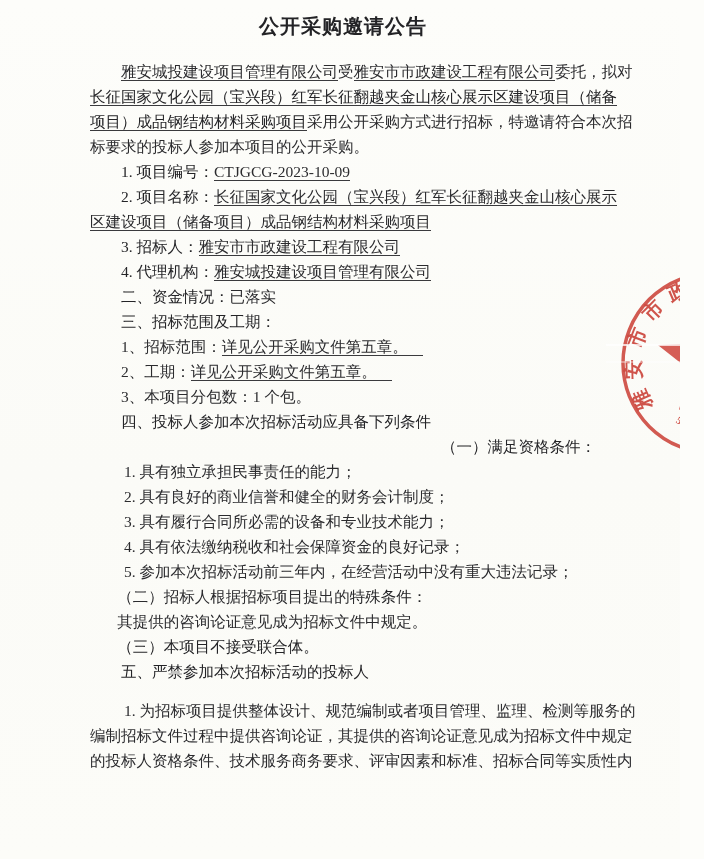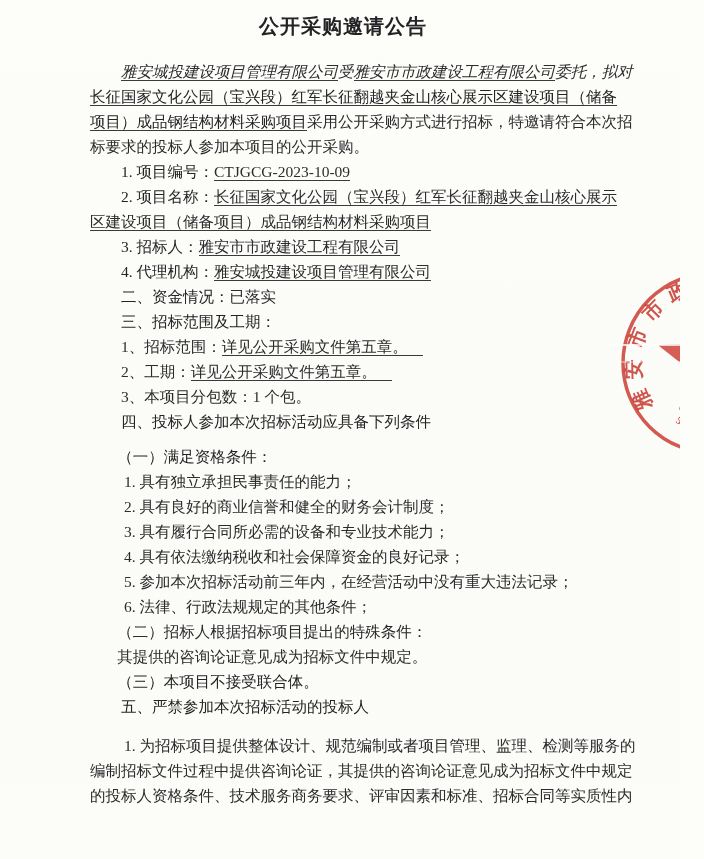--- a/index.html
+++ b/index.html
@@ -38,42 +38,41 @@
     background:rgba(255,255,255,.75);pointer-events:none;
   }
 </style>
 </head>
 <body>
 
 <div class="page">
   <h1 class="title">公开采购邀请公告</h1>
 
   <div id="doc-lines">
-      <div class="line" style="padding-left: 2em; font-style: italic;"><span class="u">雅安城投建设项目管理有限公司</span><span>受</span><span class="u">雅安市市政建设工程有限公司</span><span>委托，拟对</span></div>
+      <div class="line" style="padding-left: 2em;"><span class="u">雅安城投建设项目管理有限公司</span><span>受</span><span class="u">雅安市市政建设工程有限公司</span><span>委托，拟对</span></div>
       <div class="line"><span class="b u">长征国家文化公园（宝兴段）红军长征翻越夹金山核心展示区建设项目（储备</span></div>
       <div class="line"><span class="b u">项目）成品钢结构材料采购项目</span><span>采用公开采购方式进行招标，特邀请符合本次招</span></div>
       <div class="line"><span>标要求的投标人参加本项目的公开采购。</span></div>
       <div class="line" style="padding-left: 2em;"><span class="b">1. 项目编号：</span><span class="u">CTJGCG-2023-10-09</span></div>
       <div class="line" style="padding-left: 2em;"><span class="b">2. 项目名称：</span><span class="u">长征国家文化公园（宝兴段）红军长征翻越夹金山核心展示</span></div>
       <div class="line"><span class="u">区建设项目（储备项目）成品钢结构材料采购项目</span></div>
       <div class="line" style="padding-left: 2em;"><span class="b">3. 招标人：</span><span class="u">雅安市市政建设工程有限公司</span></div>
       <div class="line" style="padding-left: 2em;"><span class="b">4. 代理机构：</span><span class="u">雅安城投建设项目管理有限公司</span></div>
       <div class="line" style="padding-left: 2em;"><span class="b">二、资金情况：</span><span>已落实</span></div>
       <div class="line" style="padding-left: 2em;"><span class="b">三、招标范围及工期：</span></div>
       <div class="line" style="padding-left: 2em;"><span>1、招标范围：</span><span class="u trail">详见公开采购文件第五章。</span></div>
       <div class="line" style="padding-left: 2em;"><span>2、工期：</span><span class="u trail">详见公开采购文件第五章。</span></div>
       <div class="line" style="padding-left: 2em;"><span>3、本项目分包数：</span><span>1 个包。</span></div>
       <div class="line" style="padding-left: 2em;"><span class="b">四、投标人参加本次招标活动应具备下列条件</span></div>
-      <div class="line" style="padding-left: 1.75em; margin-top: 10px;"><span class="b">（一）满足资格条件：</span></div>
+      <div class="line" style="padding-left: 1.75em;  text-align: right;"><span class="b">（一）满足资格条件：</span></div>
       <div class="line" style="padding-left: 2.2em;"><span>1. 具有独立承担民事责任的能力；</span></div>
       <div class="line" style="padding-left: 2.2em;"><span>2. 具有良好的商业信誉和健全的财务会计制度；</span></div>
       <div class="line" style="padding-left: 2.2em;"><span>3. 具有履行合同所必需的设备和专业技术能力；</span></div>
       <div class="line" style="padding-left: 2.2em;"><span>4. 具有依法缴纳税收和社会保障资金的良好记录；</span></div>
       <div class="line" style="padding-left: 2.2em;"><span>5. 参加本次招标活动前三年内，在经营活动中没有重大违法记录；</span></div>
-      <div class="line" style="padding-left: 2.2em;"><span>6. 法律、行政法规规定的其他条件；</span></div>
       <div class="line" style="padding-left: 1.75em;"><span>（二）招标人根据招标项目提出的</span><span class="b">特殊条件：</span></div>
       <div class="line" style="padding-left: 1.75em;"><span>其提供的咨询论证意见成为招标文件中规定。</span></div>
       <div class="line" style="padding-left: 1.75em;"><span class="b">（三）本项目不接受联合体。</span></div>
       <div class="line" style="padding-left: 2em;"><span class="b">五、严禁参加本次招标活动的投标人</span></div>
       <div class="line" style="padding-left: 2.2em; margin-top: 14px;"><span>1. 为招标项目提供整体设计、规范编制或者项目管理、监理、检测等服务的</span></div>
       <div class="line"><span>编制招标文件过程中提供咨询论证，其提供的咨询论证意见成为招标文件中规定</span></div>
       <div class="line"><span>的投标人资格条件、技术服务商务要求、评审因素和标准、招标合同等实质性内</span></div>
       <div class="line"></div>
     </div>
 

